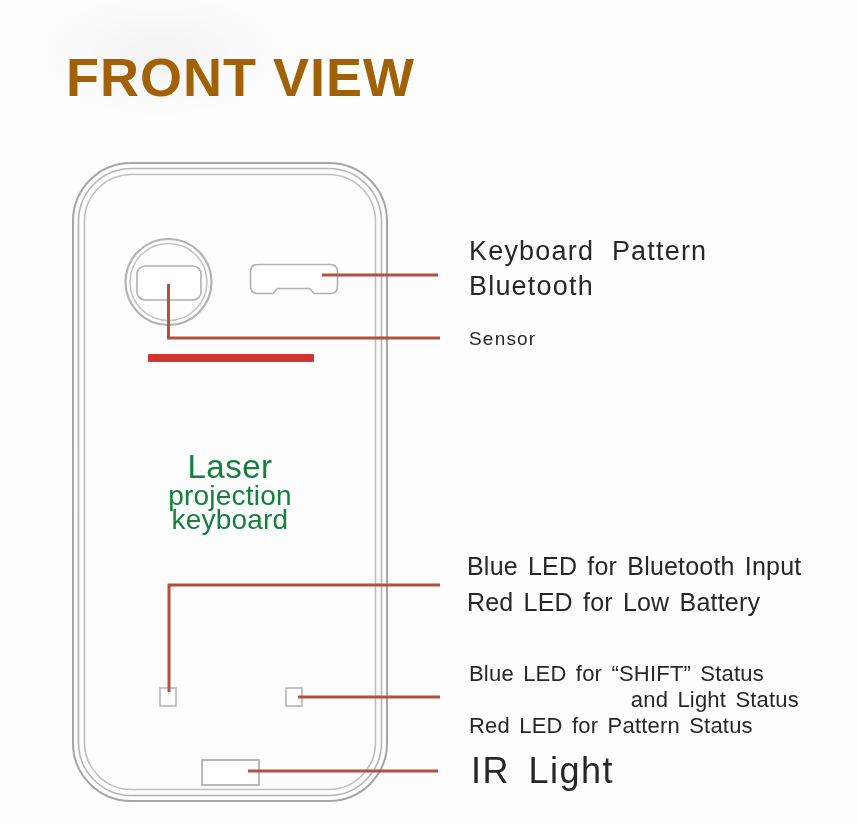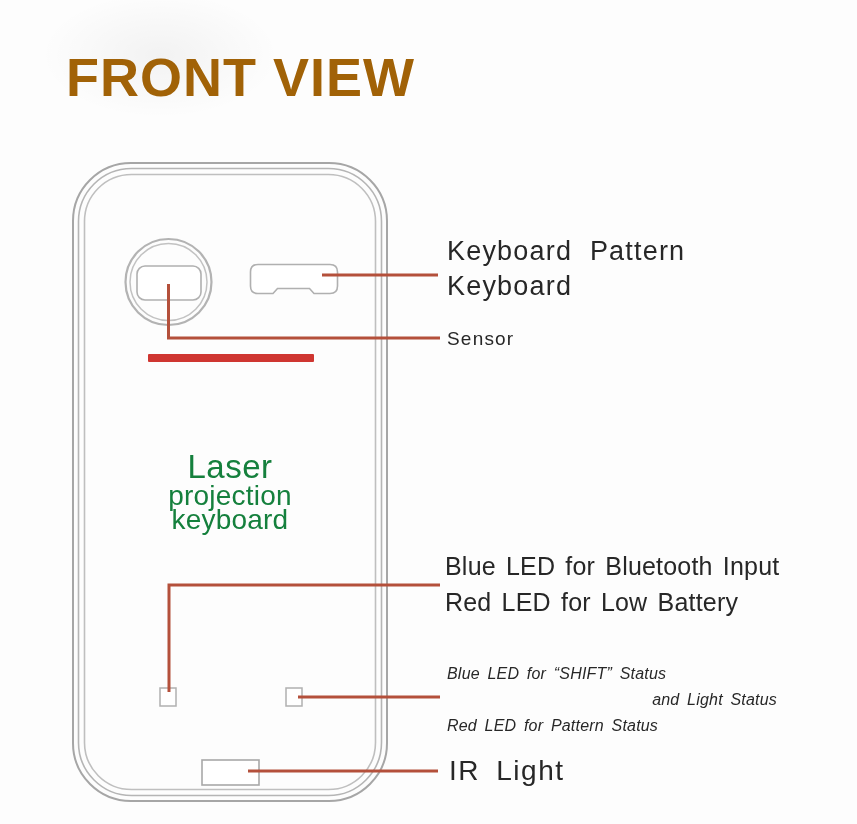--- a/index.html
+++ b/index.html
@@ -16,27 +16,27 @@
     background: radial-gradient(ellipse 170px 90px at 160px 55px, rgba(0,0,0,0.045), rgba(0,0,0,0) 70%);
     pointer-events: none;
   }
   .title {
     position: absolute; left: 66px; top: 46px;
     font-size: 54px; font-weight: 700; letter-spacing: 1px;
     color: #a16207; white-space: nowrap;
   }
   svg.diagram { position: absolute; left: 0; top: 0; }
 
-  .lbl { position: absolute; color: #272727; white-space: nowrap; }
+  .lbl { position: absolute; color: #272727; white-space: nowrap; margin-left: 22px; }
   .lbl-projector { left: 447px; top: 234px; font-size: 27px; line-height: 35px; letter-spacing: 1.2px; word-spacing: 9px; }
   .lbl-sensor    { left: 447px; top: 321px; font-size: 19px; line-height: 35px; letter-spacing: 1.2px; }
   .lbl-led1      { left: 445px; top: 548px; font-size: 25px; line-height: 36px; letter-spacing: 0.2px; word-spacing: 3px; }
-  .lbl-led2      { left: 447px; top: 661px; font-size: 16px; line-height: 26px; letter-spacing: 0.2px; word-spacing: 3px; width: 338px; font-style: italic; }
+  .lbl-led2      { left: 447px; top: 661px; font-size: 22px; line-height: 26px; letter-spacing: 0.2px; word-spacing: 3px; width: 338px; }
   .lbl-led2 .align-right { text-align: right; padding-right: 8px; }
-  .lbl-ir        { left: 449px; top: 752px; font-size: 28px; line-height: 38px; letter-spacing: 1.5px; word-spacing: 7px; }
+  .lbl-ir        { left: 449px; top: 752px; font-size: 36px; line-height: 38px; letter-spacing: 1.5px; word-spacing: 7px; }
 
   .device-name {
     position: absolute; left: 108px; top: 450px; width: 244px;
     text-align: center; color: #15803d;
   }
   .device-name .big   { font-size: 33px; line-height: 34px; letter-spacing: 0.5px; }
   .device-name .small { font-size: 28px; line-height: 24px; letter-spacing: 0.2px; }
 </style>
 </head>
 <body>
@@ -79,21 +79,21 @@
     </g>
   </svg>
 
   <div class="device-name">
     <div class="big">Laser</div>
     <div class="small">projection keyboard</div>
   </div>
 
   <div class="lbl lbl-projector">
     <div>Keyboard Pattern</div>
-    <div>Keyboard</div>
+    <div>Bluetooth</div>
   </div>
 
   <div class="lbl lbl-sensor">Sensor</div>
 
   <div class="lbl lbl-led1">
     <div>Blue LED for Bluetooth Input</div>
     <div>Red LED for Low Battery</div>
   </div>
 
   <div class="lbl lbl-led2">

